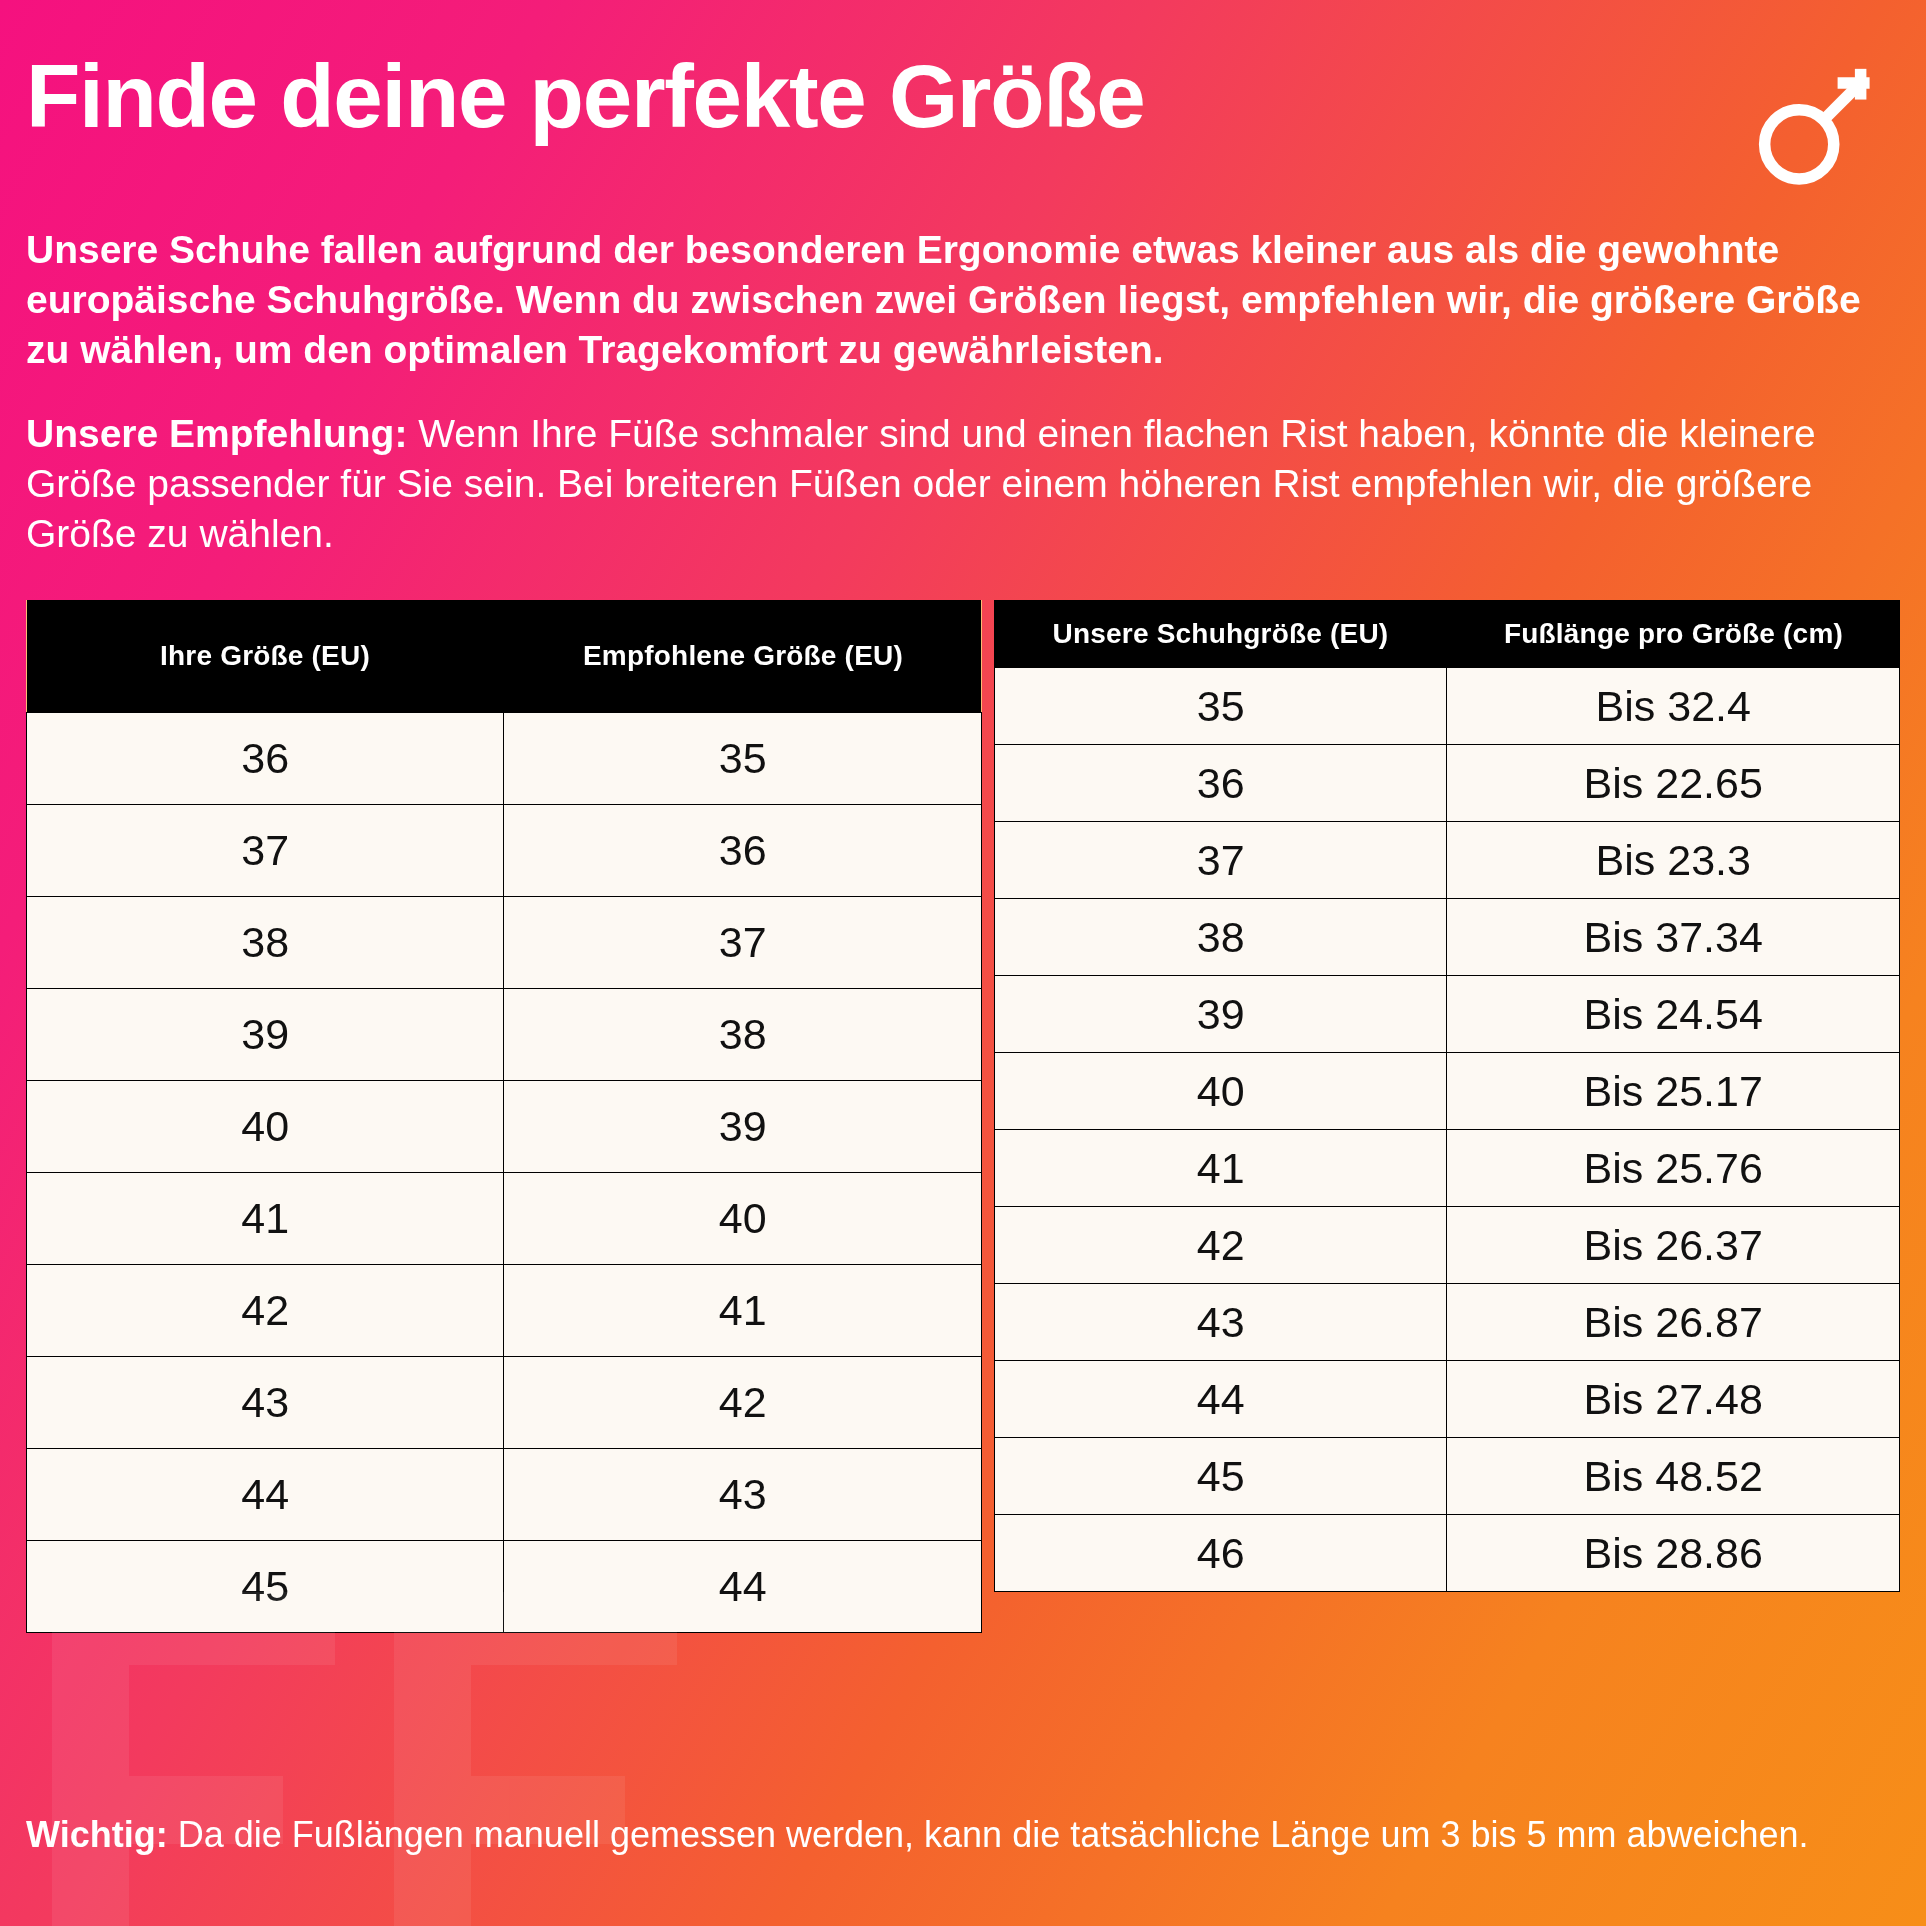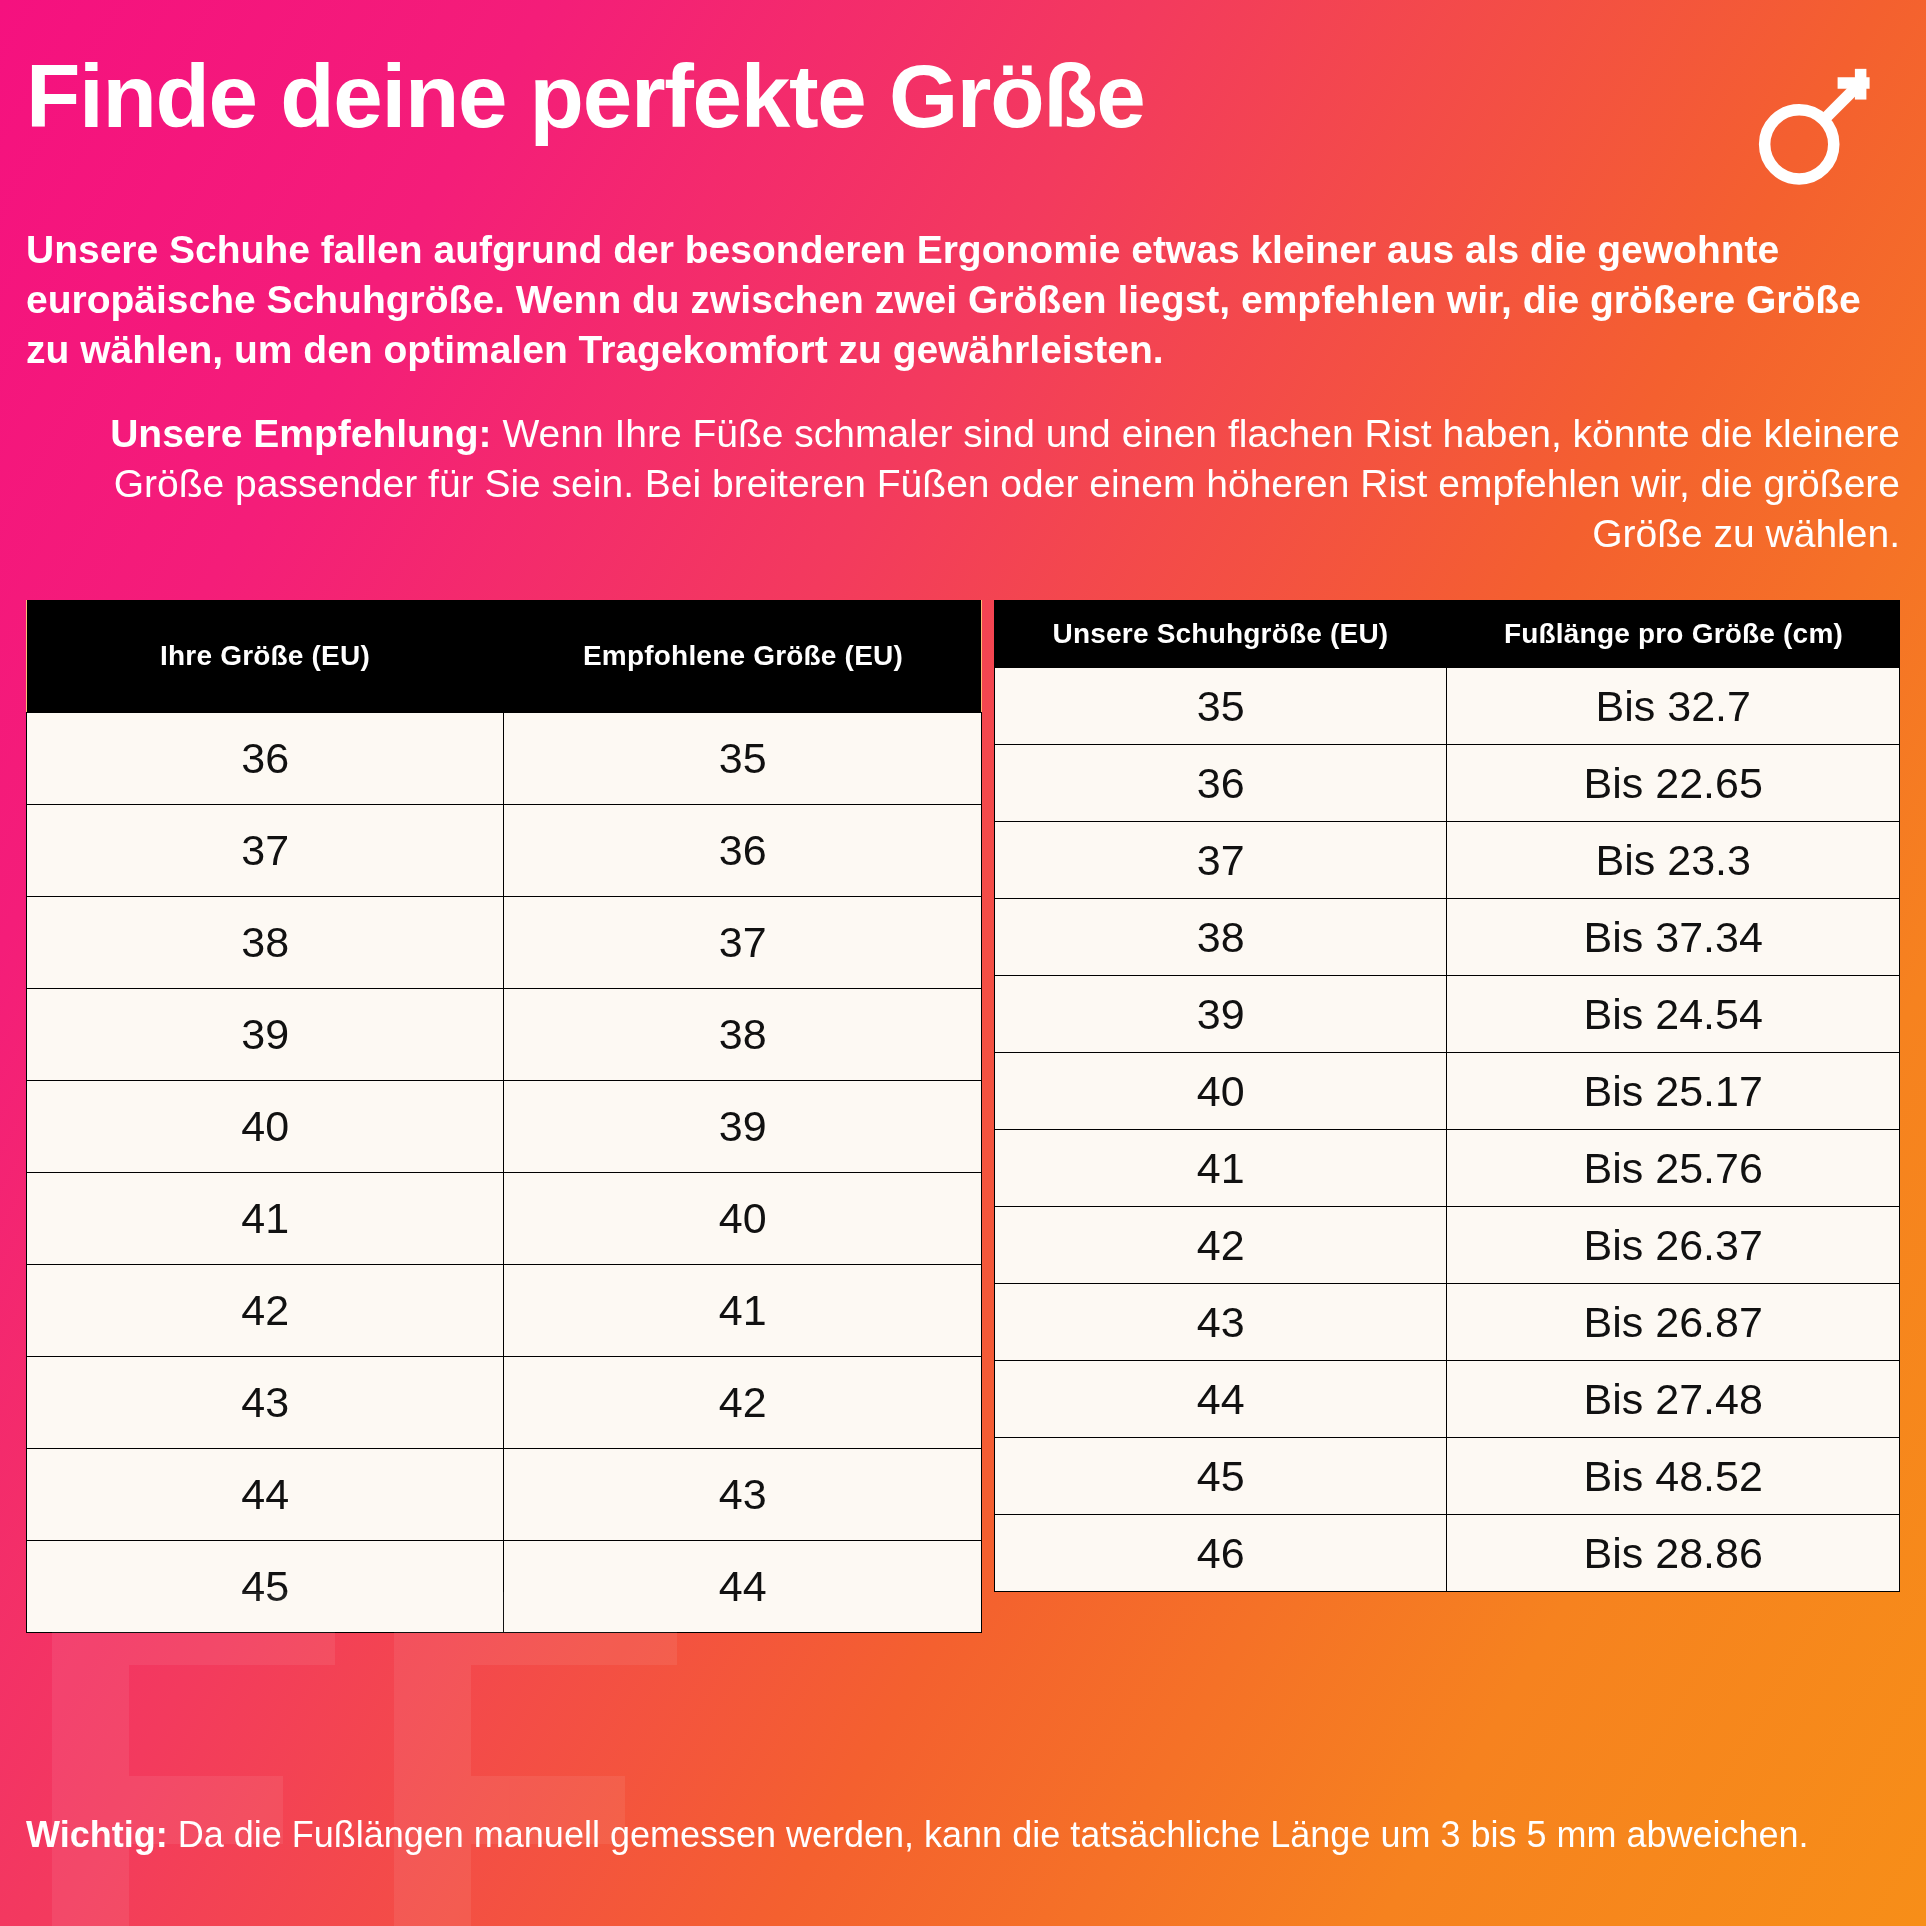--- a/index.html
+++ b/index.html
@@ -67,21 +67,20 @@
     font-weight: 700;
     color: #ffffff;
     max-width: 1875px;
   }
   .recommend {
     margin-top: 34px;
     font-size: 39px;
     line-height: 1.28;
     color: #ffffff;
     max-width: 1875px;
-    text-align: right;
   }
   .recommend b { font-weight: 700; }
 
   .tables {
     margin-top: 41px;
     display: flex;
     gap: 12px;
     align-items: flex-start;
   }
   table {
@@ -215,21 +214,21 @@
     <table class="tbl-right">
       <thead>
         <tr>
           <th>Unsere Schuhgröße (EU)</th>
           <th>Fußlänge pro Größe (cm)</th>
         </tr>
       </thead>
       <tbody id="right-body">
           <tr>
             <td>35</td>
-            <td>Bis 32.7</td>
+            <td>Bis 32.4</td>
           </tr>
           <tr>
             <td>36</td>
             <td>Bis 22.65</td>
           </tr>
           <tr>
             <td>37</td>
             <td>Bis 23.3</td>
           </tr>
           <tr>

